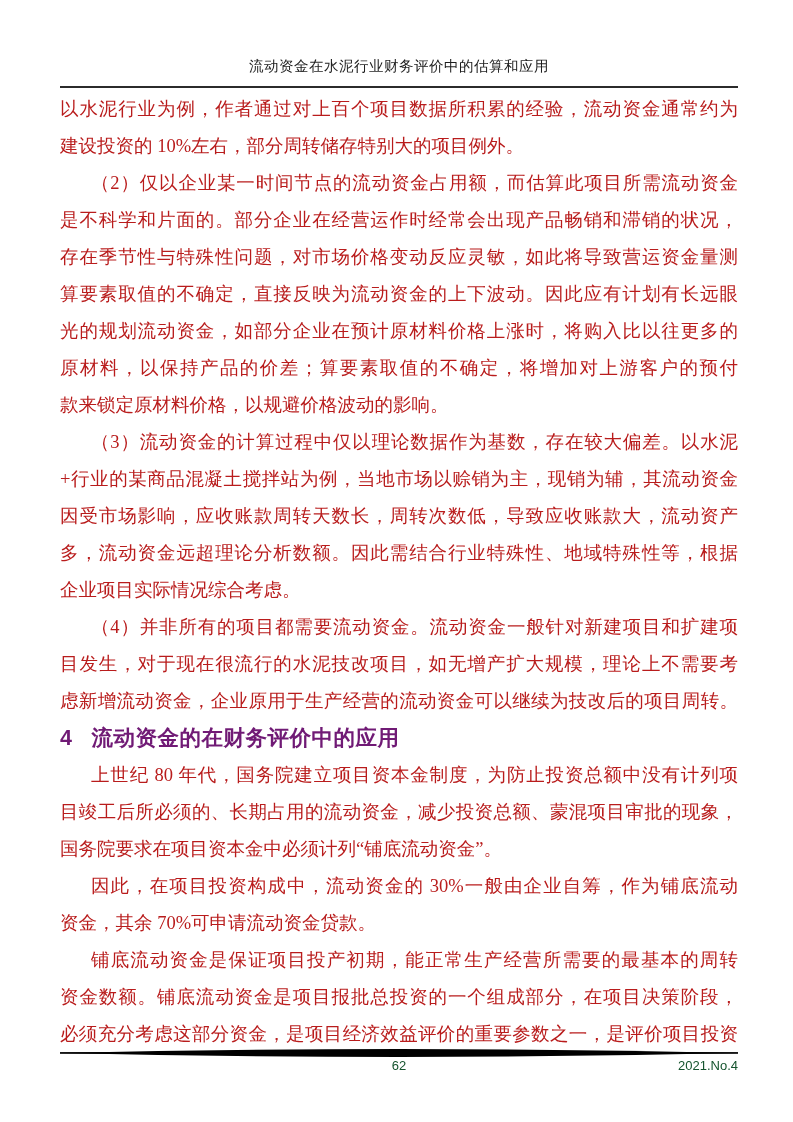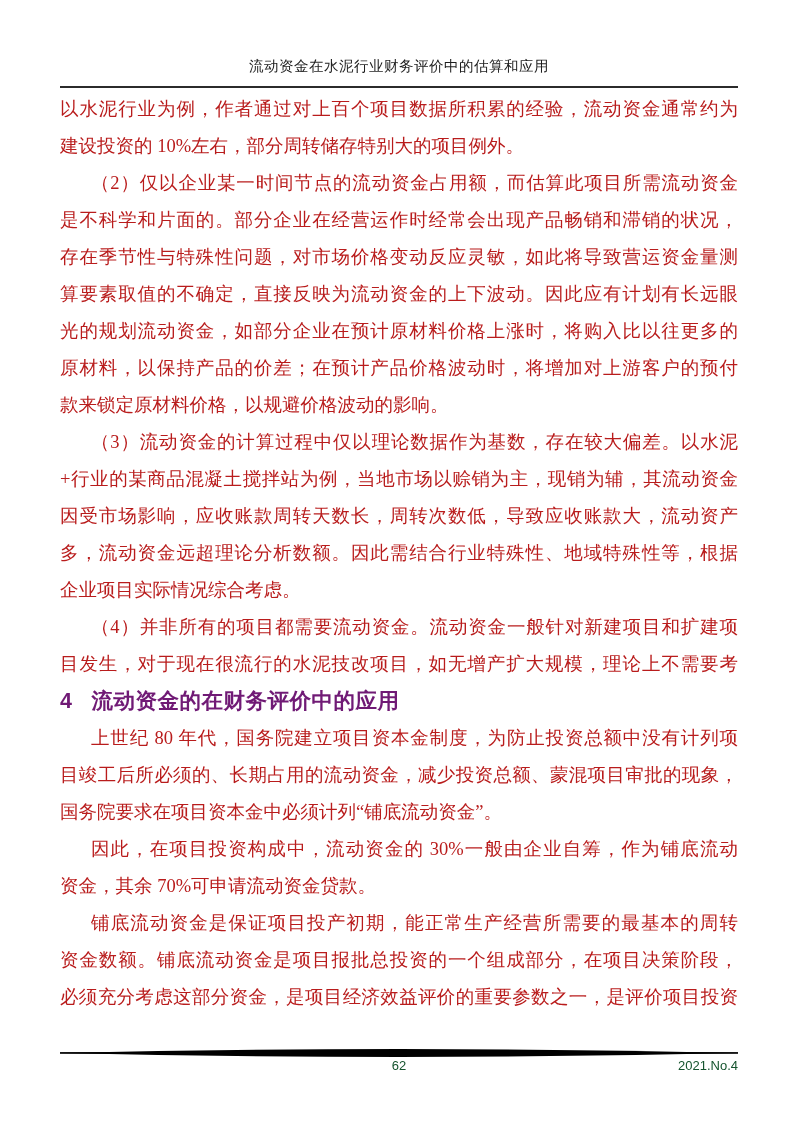--- a/index.html
+++ b/index.html
@@ -70,29 +70,30 @@
   <div class="header-rule"></div>
 
   <div class="body-text" id="body-lines">
       <div class="line full">以水泥行业为例，作者通过对上百个项目数据所积累的经验，流动资金通常约为</div>
       <div class="line end">建设投资的 10%左右，部分周转储存特别大的项目例外。</div>
       <div class="line indent-full">（2）仅以企业某一时间节点的流动资金占用额，而估算此项目所需流动资金</div>
       <div class="line full">是不科学和片面的。部分企业在经营运作时经常会出现产品畅销和滞销的状况，</div>
       <div class="line full">存在季节性与特殊性问题，对市场价格变动反应灵敏，如此将导致营运资金量测</div>
       <div class="line full">算要素取值的不确定，直接反映为流动资金的上下波动。因此应有计划有长远眼</div>
       <div class="line full">光的规划流动资金，如部分企业在预计原材料价格上涨时，将购入比以往更多的</div>
-      <div class="line full">原材料，以保持产品的价差；在预计产品价格波动时，将增加对上游客户的预付</div>
+      <div class="line full">原材料，以保持产品的价差；算要素取值的不确定，将增加对上游客户的预付</div>
       <div class="line end">款来锁定原材料价格，以规避价格波动的影响。</div>
       <div class="line indent-full">（3）流动资金的计算过程中仅以理论数据作为基数，存在较大偏差。以水泥</div>
       <div class="line full">+行业的某商品混凝土搅拌站为例，当地市场以赊销为主，现销为辅，其流动资金</div>
       <div class="line full">因受市场影响，应收账款周转天数长，周转次数低，导致应收账款大，流动资产</div>
       <div class="line full">多，流动资金远超理论分析数额。因此需结合行业特殊性、地域特殊性等，根据</div>
       <div class="line end">企业项目实际情况综合考虑。</div>
       <div class="line indent-full">（4）并非所有的项目都需要流动资金。流动资金一般针对新建项目和扩建项</div>
       <div class="line full">目发生，对于现在很流行的水泥技改项目，如无增产扩大规模，理论上不需要考</div>
+      <div class="line full">虑新增流动资金，企业原用于生产经营的流动资金可以继续为技改后的项目周转。</div>
       <div class="line heading"><span class="h-num">4</span><span>流动资金的在财务评价中的应用</span></div>
       <div class="line indent-full">上世纪 80 年代，国务院建立项目资本金制度，为防止投资总额中没有计列项</div>
       <div class="line full">目竣工后所必须的、长期占用的流动资金，减少投资总额、蒙混项目审批的现象，</div>
       <div class="line end">国务院要求在项目资本金中必须计列“铺底流动资金”。</div>
       <div class="line indent-full">因此，在项目投资构成中，流动资金的 30%一般由企业自筹，作为铺底流动</div>
       <div class="line end">资金，其余 70%可申请流动资金贷款。</div>
       <div class="line indent-full">铺底流动资金是保证项目投产初期，能正常生产经营所需要的最基本的周转</div>
       <div class="line full">资金数额。铺底流动资金是项目报批总投资的一个组成部分，在项目决策阶段，</div>
       <div class="line full">必须充分考虑这部分资金，是项目经济效益评价的重要参数之一，是评价项目投资</div>
     </div>

